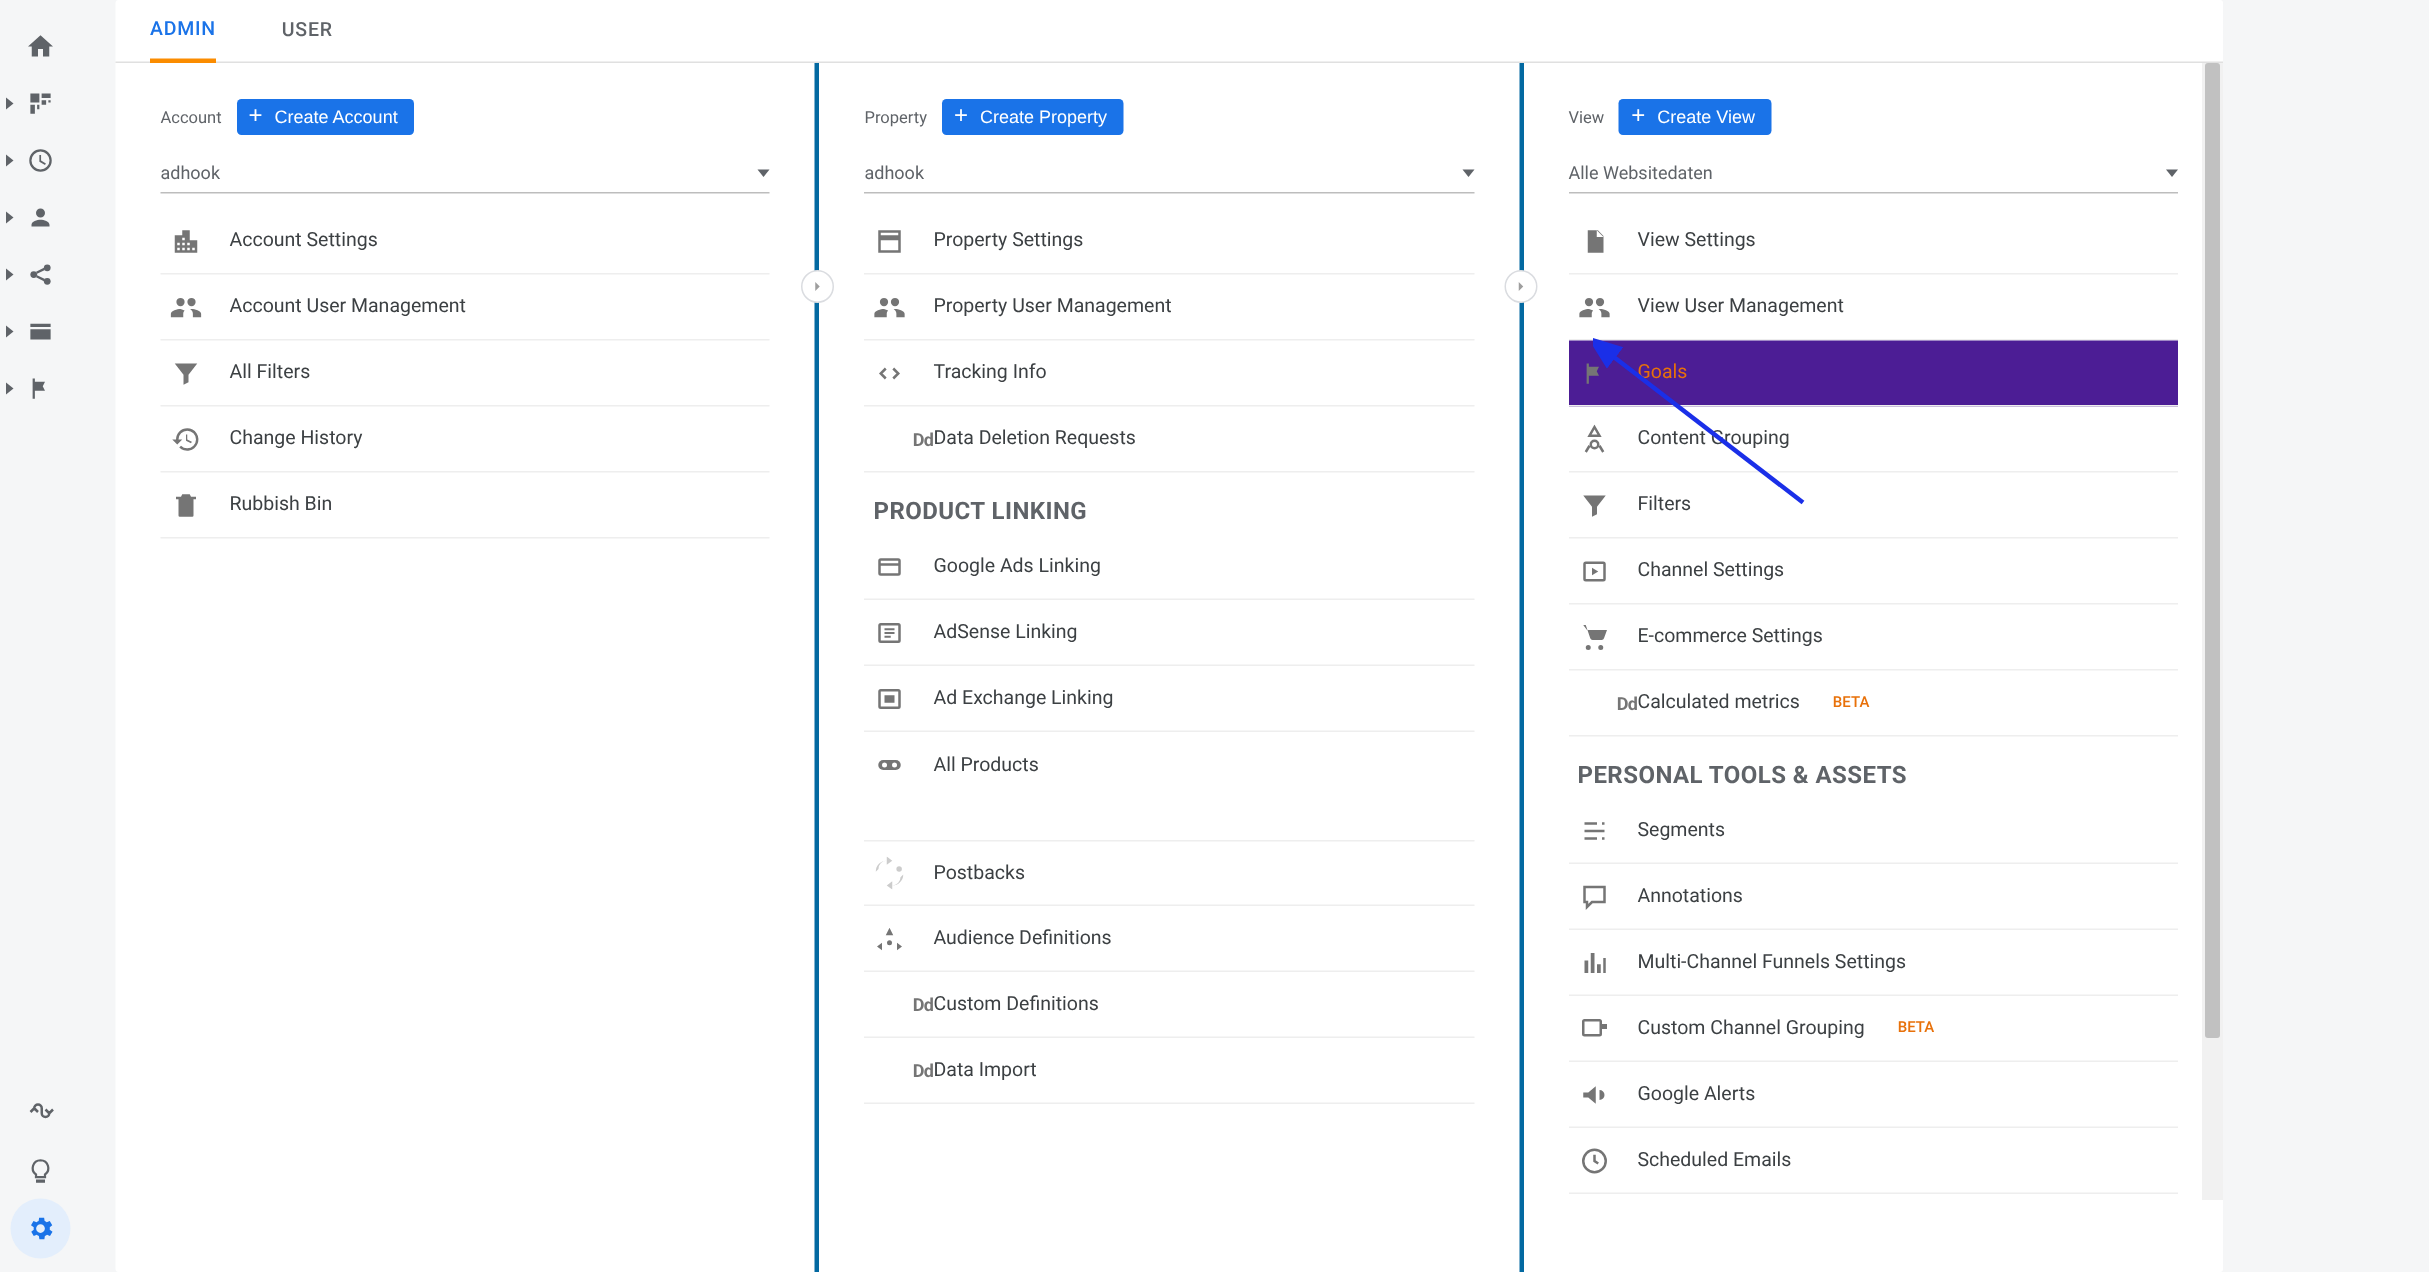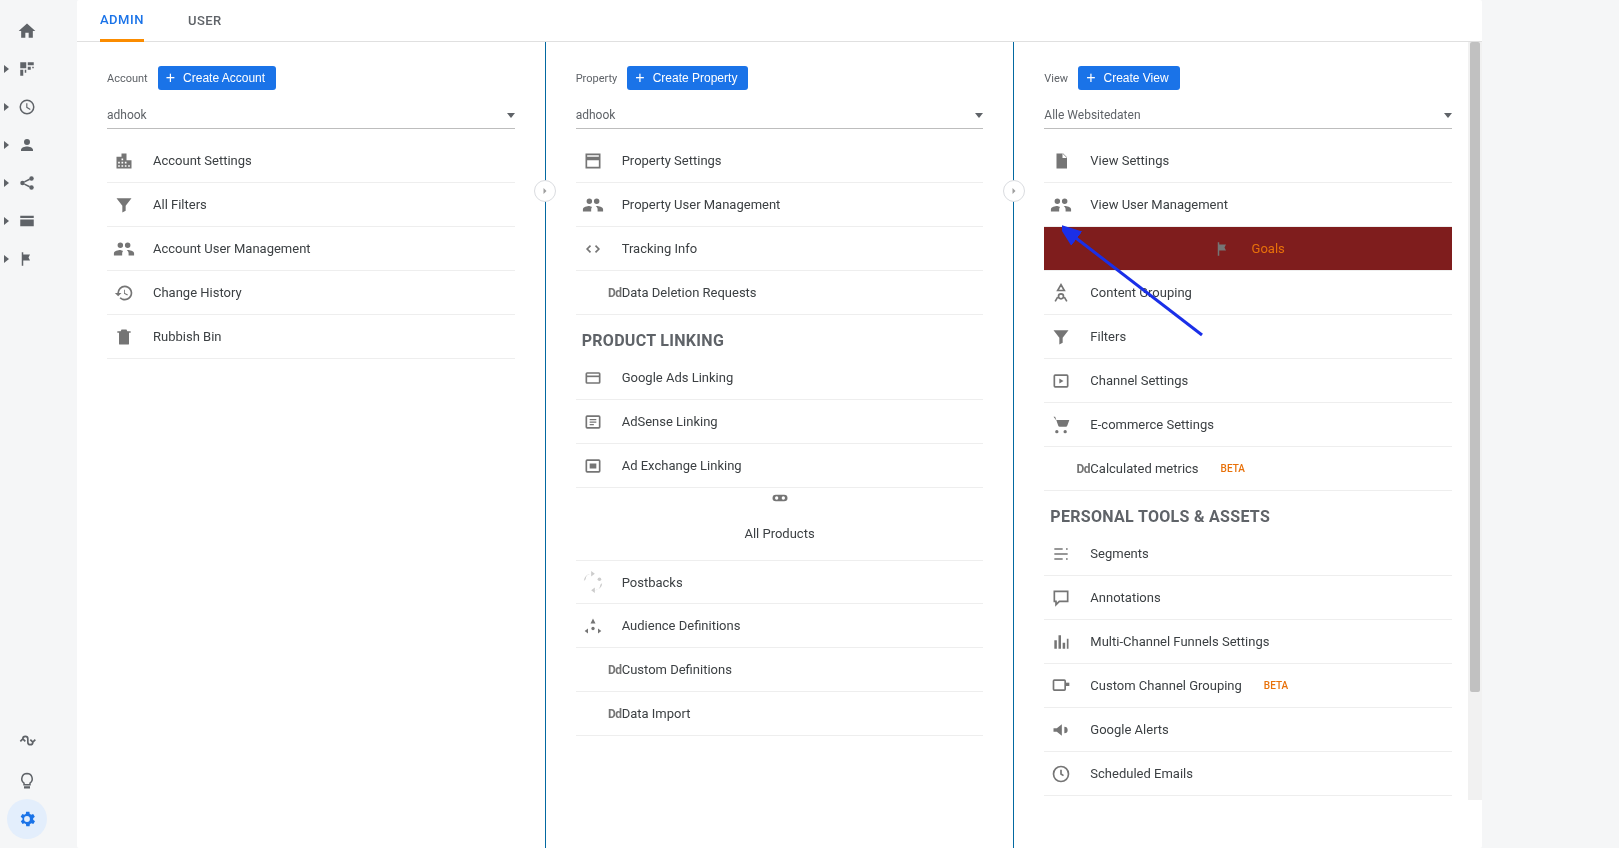--- a/index.html
+++ b/index.html
@@ -86,21 +86,21 @@
     display: flex;
     overflow: hidden;
     position: relative;
   }
   .col {
     flex: 1;
     padding: 24px 30px 0 30px;
     overflow-y: auto;
     position: relative;
   }
-  .col + .col { border-left: 1px solid #0369a1; }
+  .col + .col { border-left: 3px solid #0369a1; }
   .col-head {
     display: flex;
     align-items: center;
     gap: 10px;
     margin-bottom: 12px;
   }
   .col-label {
     font-size: 11px;
     color: #5f6368;
   }
@@ -142,23 +142,22 @@
     align-items: center;
     height: 44px;
     border-bottom: 1px solid #eeeeee;
     gap: 18px;
     padding: 0 6px;
     font-size: 13px;
     color: #3c4043;
     cursor: pointer;
   }
   .item.highlighted {
-    background: #7f1d1d;
+    background: #4c1d95;
     color: #e8710a;
-    justify-content: center;
   }
   .item .icon-slot {
     width: 22px; height: 22px;
     display: flex; align-items: center; justify-content: center;
     fill: #757575;
   }
   .item.highlighted .icon-slot { fill: #757575; }
   .item .dd-text {
     font-size: 12px;
     font-weight: 700;
@@ -310,33 +309,33 @@
         <div class="item">
           <span class="icon-slot">
               <svg width="20" height="20" viewBox="0 0 24 24">
                 <path d="M3 21V7h6V3h6v8h6v10H3zm2-2h2v-2H5v2zm0-4h2v-2H5v2zm4 4h2v-2H9v2zm0-4h2v-2H9v2zm0-4h2V9H9v2zm4 8h2v-2h-2v2zm0-4h2v-2h-2v2zm4 4h2v-2h-2v2z"></path>
               </svg>
             </span>
           <span>Account Settings</span>
         </div>
         <div class="item">
           <span class="icon-slot">
-              <svg width="20" height="20" viewBox="0 0 24 24">
-                <path d="M3 4h18l-7 9v6l-4 2v-8z"></path>
-              </svg>
-            </span>
-          <span>All Filters</span>
-        </div>
-        <div class="item">
-          <span class="icon-slot">
               <svg width="22" height="22" viewBox="0 0 24 24">
                 <path d="M16 11a3 3 0 100-6 3 3 0 000 6zM8 11a3 3 0 100-6 3 3 0 000 6zm0 2c-2.3 0-7 1.2-7 3.5V19h9v-2.5c0-.9.4-1.7 1-2.3A13 13 0 008 13zm8 0c-.3 0-.6 0-1 .1 1.2.9 2 2 2 3.4V19h6v-2.5c0-2.3-4.7-3.5-7-3.5z"></path>
               </svg>
             </span>
           <span>Account User Management</span>
+        </div>
+        <div class="item">
+          <span class="icon-slot">
+              <svg width="20" height="20" viewBox="0 0 24 24">
+                <path d="M3 4h18l-7 9v6l-4 2v-8z"></path>
+              </svg>
+            </span>
+          <span>All Filters</span>
         </div>
         <div class="item">
           <span class="icon-slot">
               <svg width="20" height="20" viewBox="0 0 24 24">
                 <path d="M13 3a9 9 0 00-9 9H1l4 4 4-4H6a7 7 0 117 7 7 7 0 01-5-2l-1.4 1.4A9 9 0 1013 3zm-1 5v5l4 2 .7-1.2L13 12V8z"></path>
               </svg>
             </span>
           <span>Change History</span>
         </div>
         <div class="item">
@@ -416,21 +415,21 @@
         </div>
         <div class="item">
           <span class="icon-slot">
               <svg width="20" height="20" viewBox="0 0 24 24">
                 <rect x="4" y="5" width="16" height="14" rx="1" fill="none" stroke="#757575" stroke-width="2"></rect>
                 <rect x="8" y="9" width="8" height="6" fill="#757575"></rect>
               </svg>
             </span>
           <span>Ad Exchange Linking</span>
         </div>
-        <div class="item" style="border-bottom:none;flex-direction:column;">
+        <div class="item" style="border-bottom:none;">
           <span class="icon-slot">
               <svg width="20" height="20" viewBox="0 0 24 24">
                 <rect x="3" y="8" width="18" height="8" rx="4" fill="#757575"></rect>
                 <circle cx="8" cy="12" r="2" fill="#fff"></circle>
                 <circle cx="16" cy="12" r="2" fill="#fff"></circle>
               </svg>
             </span>
           <span>All Products</span>
         </div>
       </div>

